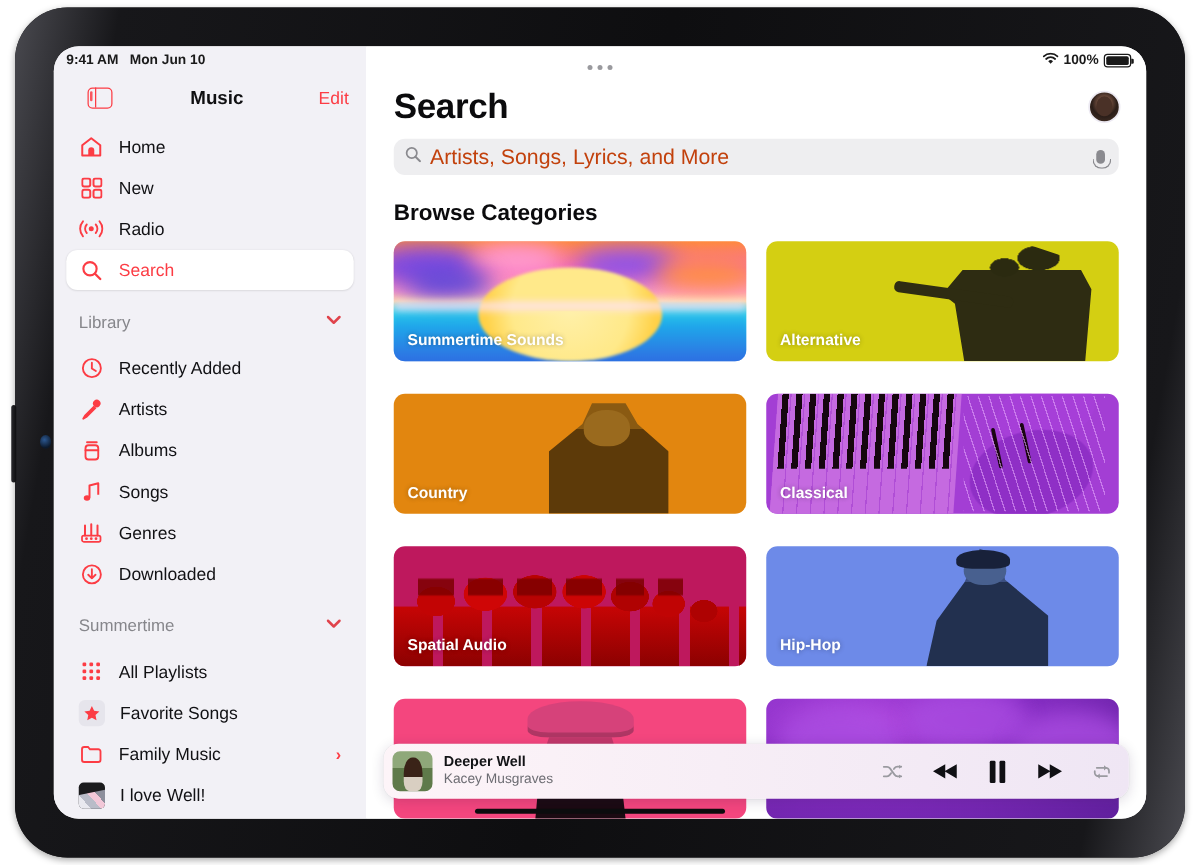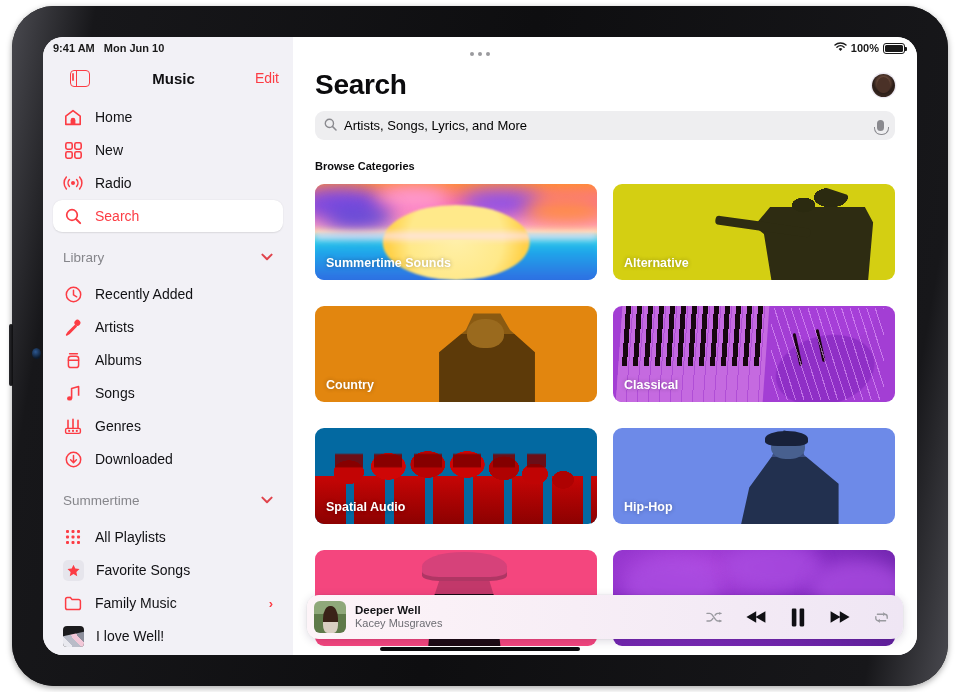--- a/index.html
+++ b/index.html
@@ -130,25 +130,25 @@
   }
   #avatar::after{
     content:"";position:absolute;left:5px;top:3px;width:13px;height:16px;border-radius:50% 50% 45% 45%;
     background:#4a3127;
   }
 
   #searchfield{
     height:29px; background:#eeeef0; border-radius:9px;
     display:flex; align-items:center; padding:0 9px; gap:7px; margin-top:2px;
   }
-  #searchfield .ph{ font-size:13px; color:#000000; flex:1; }
+  #searchfield .ph{ font-size:17px; color:#c2410c; flex:1; }
   .mic{ width:7px;height:11px;border-radius:3.5px;background:#8a8a8f;position:relative;margin-right:2px;}
   .mic::after{content:"";position:absolute;left:-3px;top:7px;width:13px;height:7px;border:1.3px solid #8a8a8f;border-top:none;border-radius:0 0 7px 7px;}
 
-  #browse-h{ font-size:11px; font-weight:bold; color:#0b0b0d; margin-top:20px; }
+  #browse-h{ font-size:18px; font-weight:bold; color:#0b0b0d; margin-top:20px; }
 
   #grid{
     margin-top:12px; display:grid;
     grid-template-columns:1fr 1fr; gap:26px 16px;
   }
   .card{
     height:96px; border-radius:9px; position:relative; overflow:hidden;
   }
   .card .lbl{
     position:absolute; left:11px; bottom:10px;
@@ -230,21 +230,21 @@
   .c-classical .f1,.c-classical .f2{
     position:absolute; width:3px; height:34%; background:#1a0612; border-radius:3px;
   }
   .c-classical .f1{ right:34%; top:28%; transform:rotate(-12deg); }
   .c-classical .f2{ right:26%; top:24%; transform:rotate(-12deg); }
   .c-classical .str{
     position:absolute; right:4%; top:2%; width:40%; height:96%;
     background:repeating-linear-gradient(72deg,transparent 0 7px,rgba(232,170,255,.55) 7px 8px);
   }
 
-  .c-spatial{ background:#0369a1;padding-left:15px; }
+  .c-spatial{ background:#be185d;padding-left:15px; }
   .c-spatial .row{
     position:absolute; inset:0;
     background:
       radial-gradient(ellipse 7% 16% at 12% 46%,#c20404 0 76%,transparent 78%),
       radial-gradient(ellipse 8% 18% at 26% 40%,#cf0606 0 76%,transparent 78%),
       radial-gradient(ellipse 8% 18% at 40% 38%,#b80303 0 76%,transparent 78%),
       radial-gradient(ellipse 8% 18% at 54% 38%,#cc0505 0 76%,transparent 78%),
       radial-gradient(ellipse 7% 16% at 67% 42%,#b00202 0 76%,transparent 78%),
       radial-gradient(ellipse 6% 14% at 78% 48%,#c00404 0 76%,transparent 78%),
       radial-gradient(ellipse 5% 12% at 88% 54%,#ae0202 0 76%,transparent 78%);

